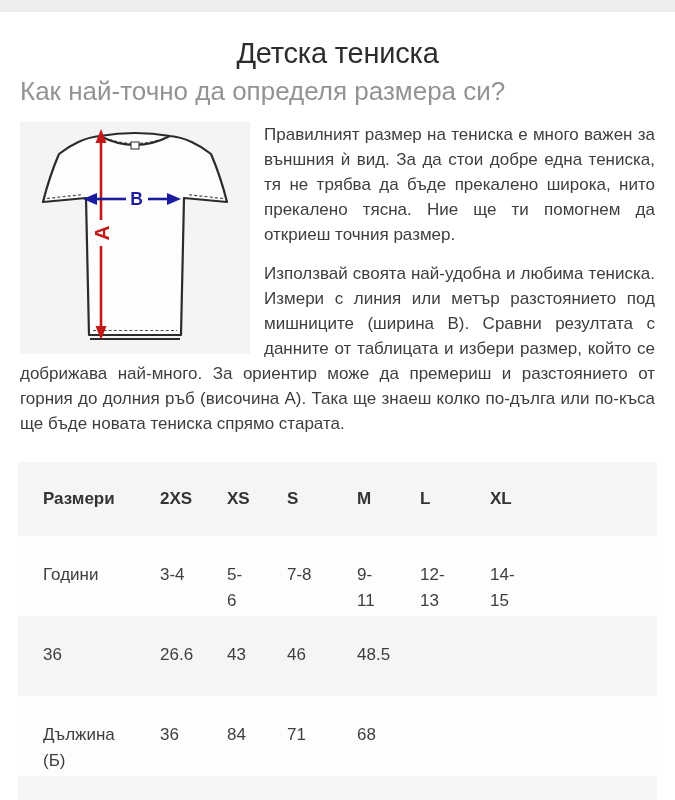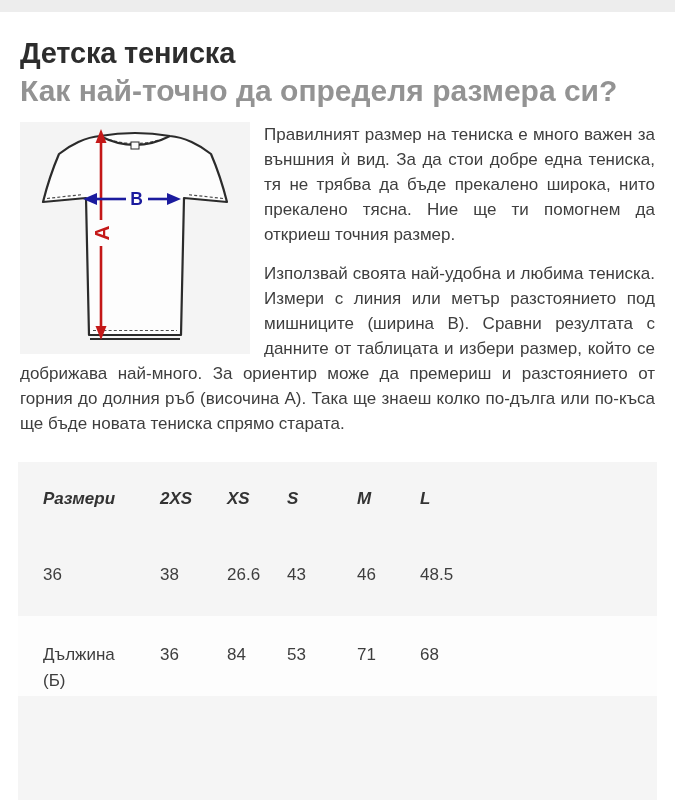--- a/index.html
+++ b/index.html
@@ -7,25 +7,25 @@
   body {
     width: 675px; height: 800px; overflow: hidden;
     background: #ffffff;
     font-family: "Liberation Sans", sans-serif;
     -webkit-font-smoothing: antialiased;
   }
   .top-strip { height: 12px; background: #ededed; }
 
   .page-title {
     margin: 24px 20px 0; font-size: 29px; line-height: 34px;
-    font-weight: 700; color: #2d2d2d; letter-spacing: -0.2px;
+    font-weight: 400; color: #2d2d2d; letter-spacing: -0.2px; text-align: center;
   }
   .page-subtitle {
-    margin: 6px 20px 0; font-size: 30px; line-height: 30px;
-    font-weight: 700; color: #939393;
+    margin: 6px 20px 0; font-size: 26px; line-height: 30px;
+    font-weight: 400; color: #939393;
   }
 
   .intro { margin: 16px 20px 0; }
   .diagram-box {
     float: left; width: 230px; height: 232px;
     margin: 0 14px 6px 0; background: #f4f4f4;
   }
   .intro p {
     margin: 4px 0 14px; font-size: 17px; line-height: 25px;
     color: #3e3e3e; text-align: justify;
@@ -44,21 +44,21 @@
   .arrow-blue polygon { fill: #1b1b9e; }
   .arrow-blue text    { fill: #1b1b9e; font-weight: bold; font-size: 17.5px; font-family: "Liberation Sans", sans-serif; }
 
   
   .size-panel { margin: 12px 18px 0; background: #f5f5f5; padding-bottom: 26px; height: 340px; }
   .t-row {
     display: grid;
     grid-template-columns: 117px 67px 60px 70px 63px 70px 1fr;
     padding-left: 25px;
   }
-  .t-header { height: 74px; align-items: center; font-style: italic; }
+  .t-header { height: 74px; align-items: center; }
   .t-header .t-cell { font-weight: 700; color: #333333; }
   .t-data { height: 80px; padding-top: 26px; }
   .t-white { background: #fdfdfd; }
   .t-cell {
     font-size: 17px; color: #3e3e3e;
     line-height: 26px; white-space: pre-line;
   }
 </style>
 </head>
 <body>
@@ -119,35 +119,47 @@
   </div>
 
   <div class="size-panel">
     <div class="t-row t-header">
       <div class="t-cell">Размери</div>
       <div class="t-cell">2XS</div>
       <div class="t-cell">XS</div>
       <div class="t-cell">S</div>
       <div class="t-cell">M</div>
       <div class="t-cell">L</div>
+      <div class="t-cell">XL</div>
     </div>
 
+    <div class="t-row t-data t-white">
+      <div class="t-cell">Години</div>
+      <div class="t-cell">3-4</div>
+      <div class="t-cell">5-
+6</div>
+      <div class="t-cell">7-8</div>
+      <div class="t-cell">9-
+11</div>
+      <div class="t-cell">12-
+13</div>
+      <div class="t-cell">14-
+15</div>
+    </div>
 
     <div class="t-row t-data">
       <div class="t-cell">36</div>
-      <div class="t-cell">38</div>
       <div class="t-cell">26.6</div>
       <div class="t-cell">43</div>
       <div class="t-cell">46</div>
       <div class="t-cell">48.5</div>
     </div>
 
     <div class="t-row t-data t-white">
       <div class="t-cell">Дължина
 (Б)</div>
       <div class="t-cell">36</div>
       <div class="t-cell">84</div>
-      <div class="t-cell">53</div>
       <div class="t-cell">71</div>
       <div class="t-cell">68</div>
     </div>
   </div>
 </div>
 
 </body></html>

